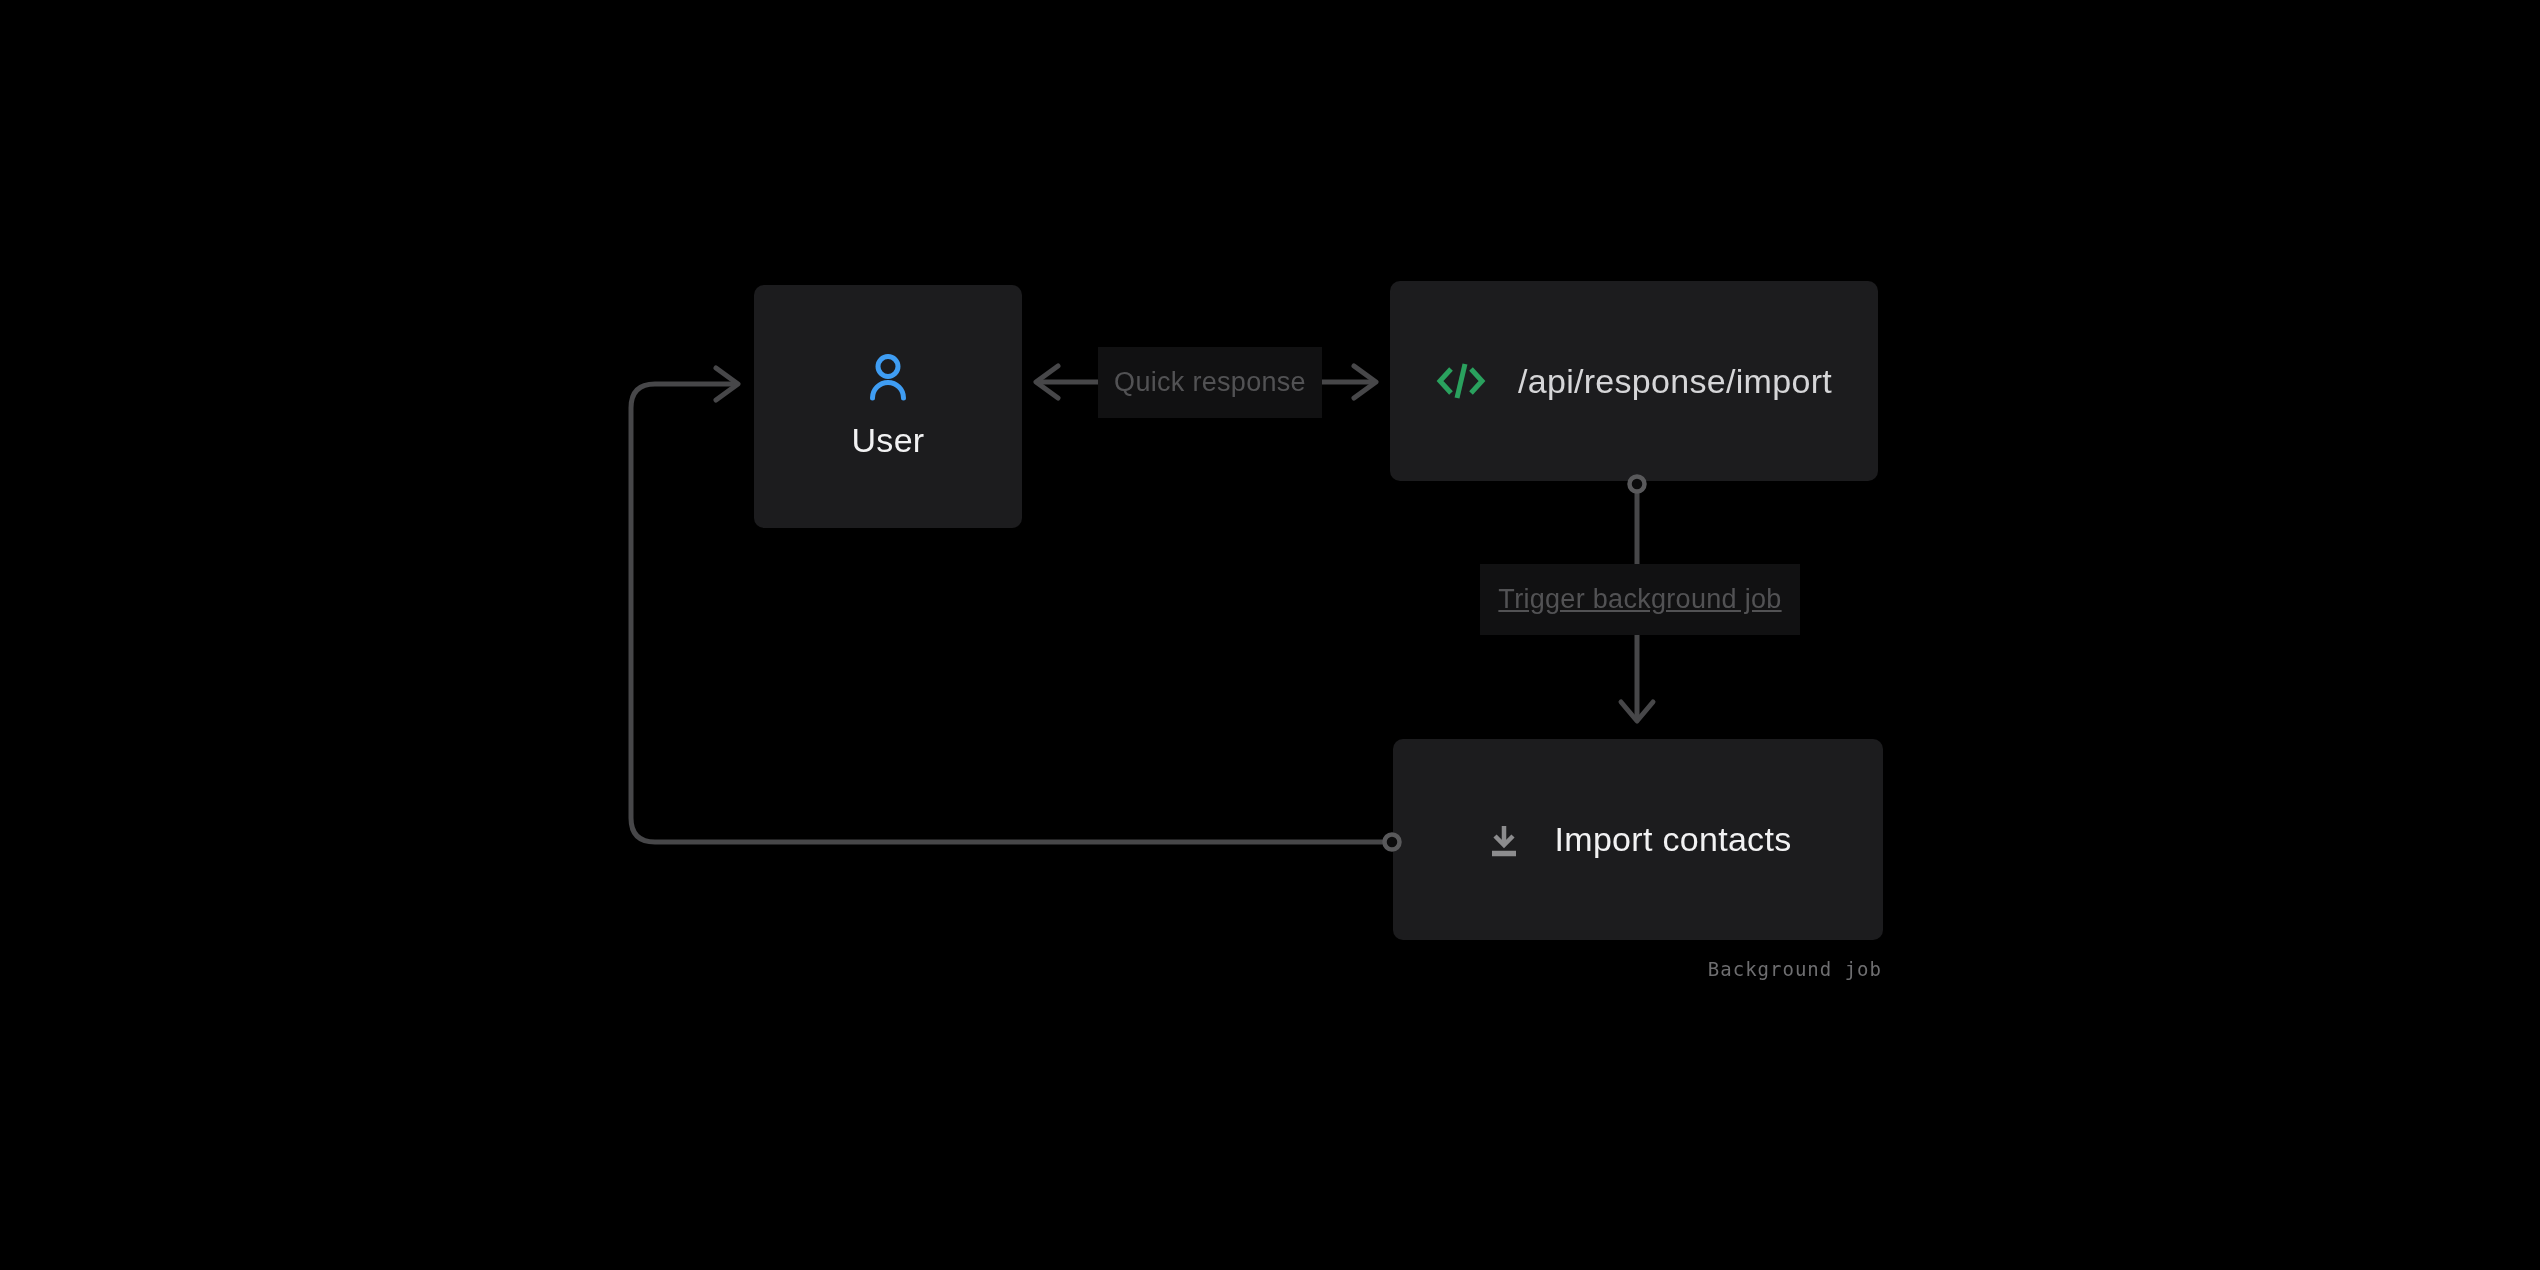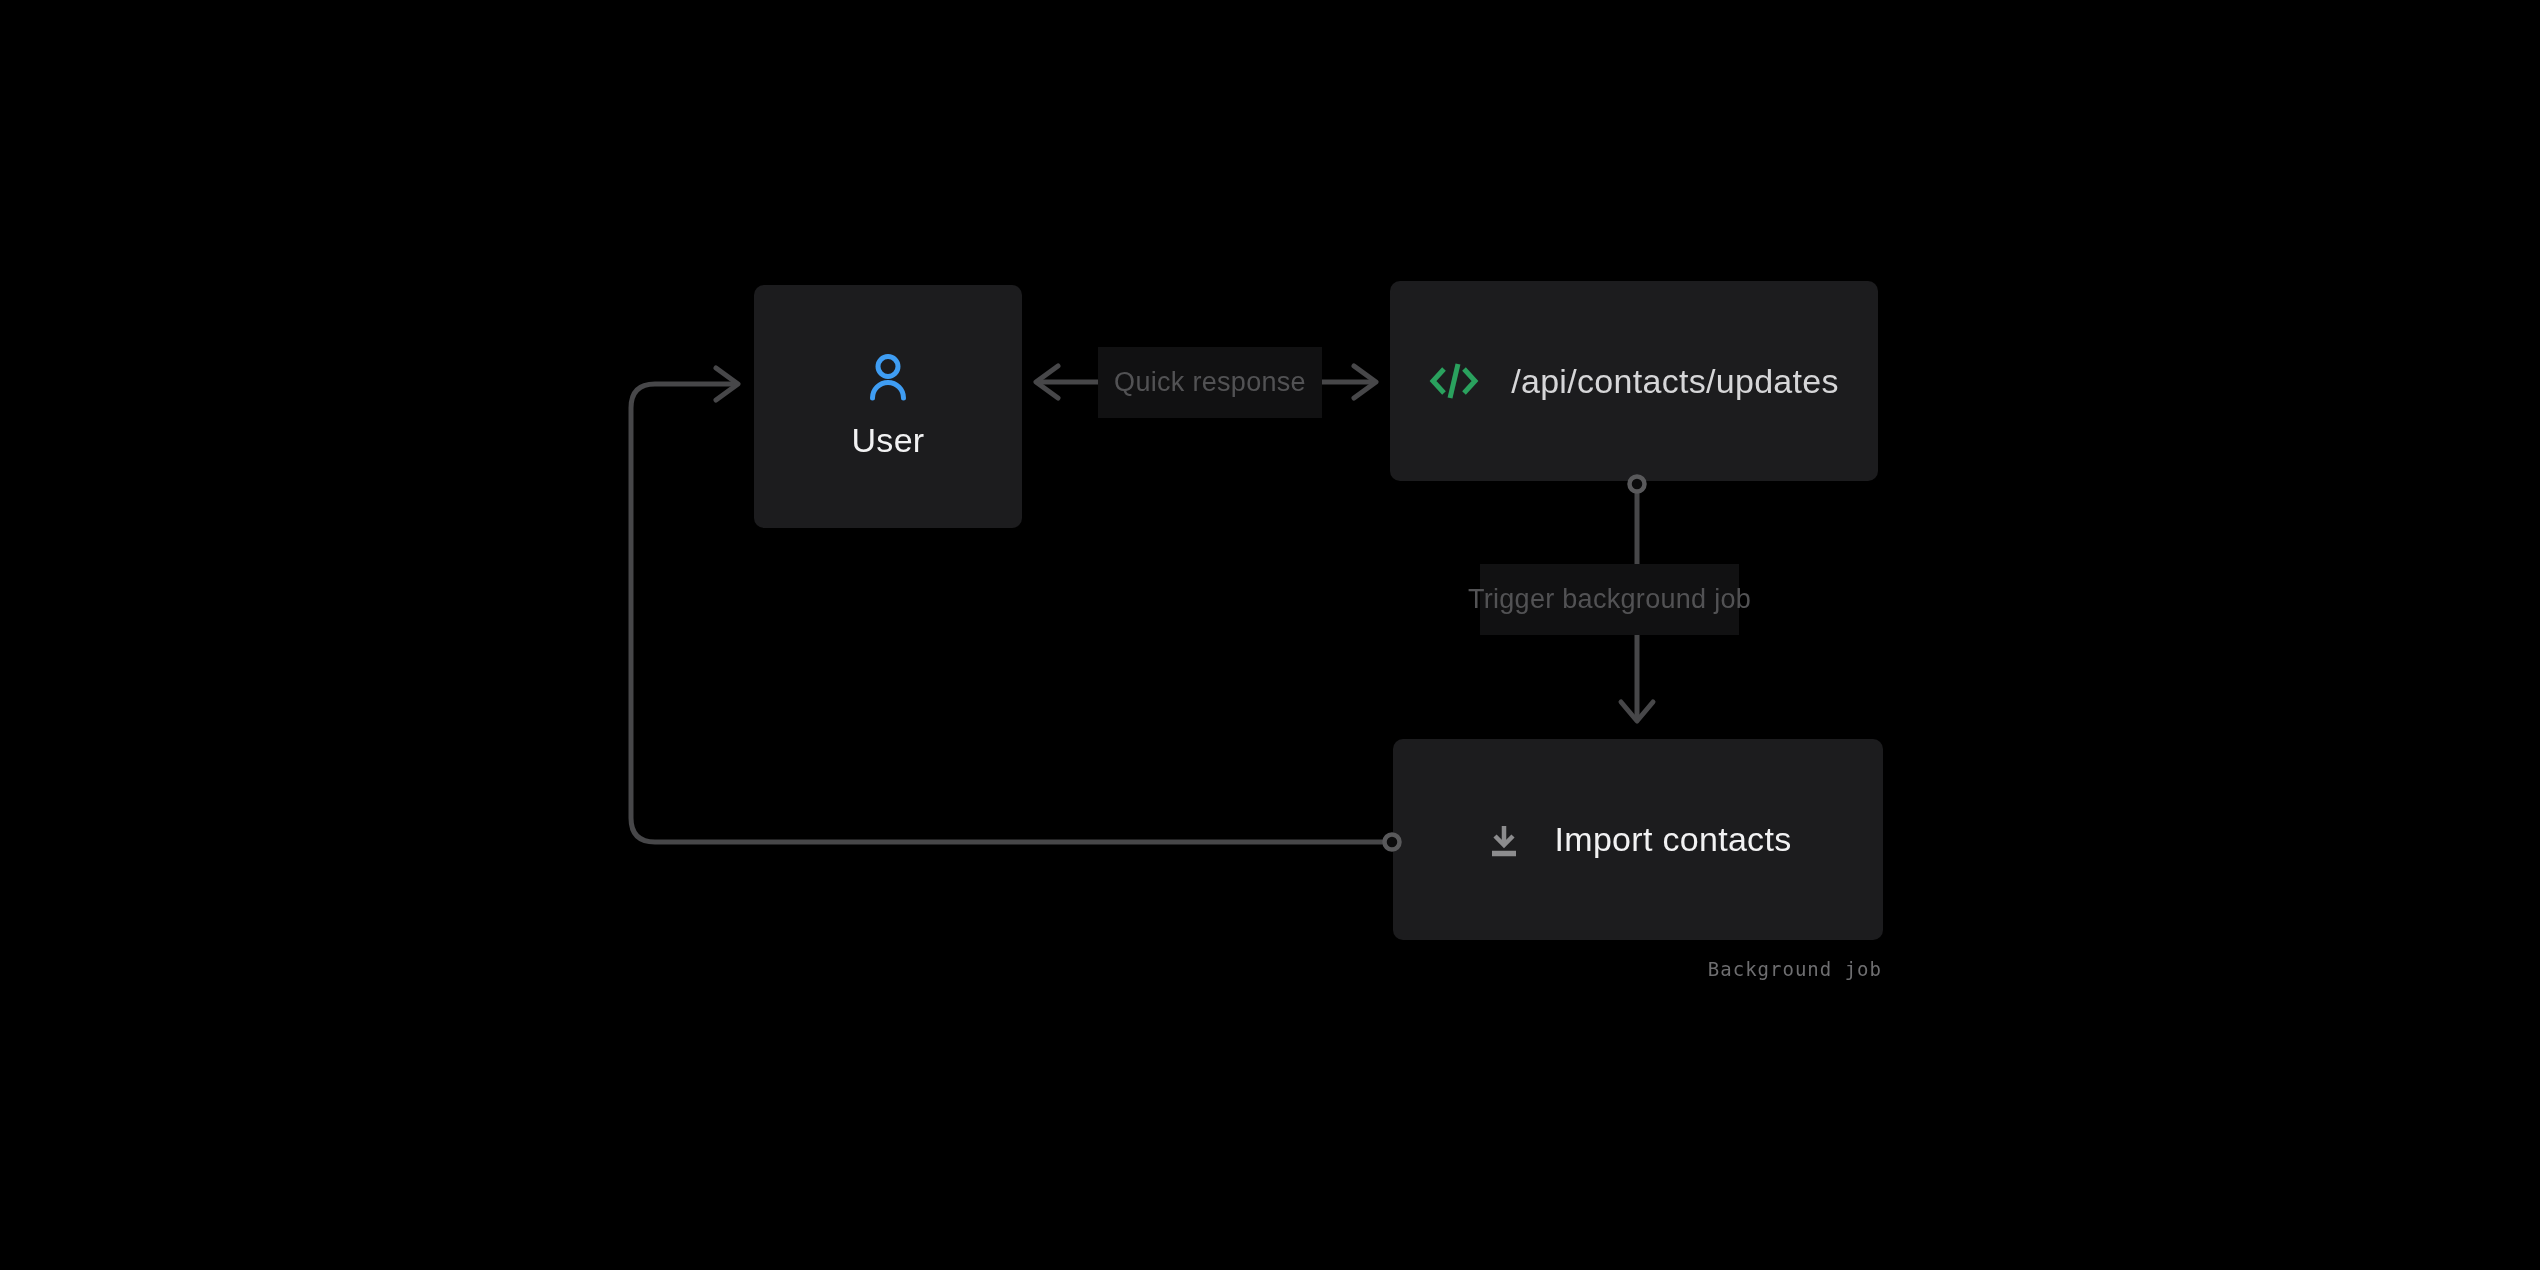--- a/index.html
+++ b/index.html
@@ -95,21 +95,21 @@
     letter-spacing: 0.3px;
     white-space: nowrap;
     z-index: 3;
   }
   .edge-label.quick {
     left: 1098px; top: 347px;
     width: 224px; height: 71px;
   }
   .edge-label.trigger {
     left: 1480px; top: 564px;
-    width: 259px; height: 71px;
+    width: 320px; height: 71px; text-decoration: underline;
   }
   .edge-label.realtime {
     left: 852px; top: 803px;
     width: 321px; height: 72px;
   }
   .caption {
     position: absolute;
     right: 658px; top: 958px;
     font-family: "DejaVu Sans Mono", monospace;
     font-size: 19px;
@@ -151,21 +151,21 @@
   </div>
 
   <div class="node node-api">
     <svg class="icon" width="50" height="40" viewBox="0 0 50 40">
       <g fill="none" stroke="var(--code-icon)" stroke-width="5" stroke-linejoin="miter">
         <polyline points="15,8 4,20 15,32"></polyline>
         <polyline points="35,8 46,20 35,32"></polyline>
         <line x1="29" y1="3" x2="21" y2="37"></line>
       </g>
     </svg>
-    <div class="node-label">/api/contacts/updates</div>
+    <div class="node-label">/api/response/import</div>
   </div>
 
   <div class="node node-import">
     <svg class="icon" width="38" height="38" viewBox="0 0 38 38">
       <g fill="none" stroke="var(--download-icon)" stroke-width="4.5">
         <line x1="19" y1="5" x2="19" y2="23"></line>
         <polyline points="10,15 19,24 28,15" stroke-linejoin="miter"></polyline>
         <line x1="7" y1="32.5" x2="31" y2="32.5" stroke-width="5.5"></line>
       </g>
     </svg>

